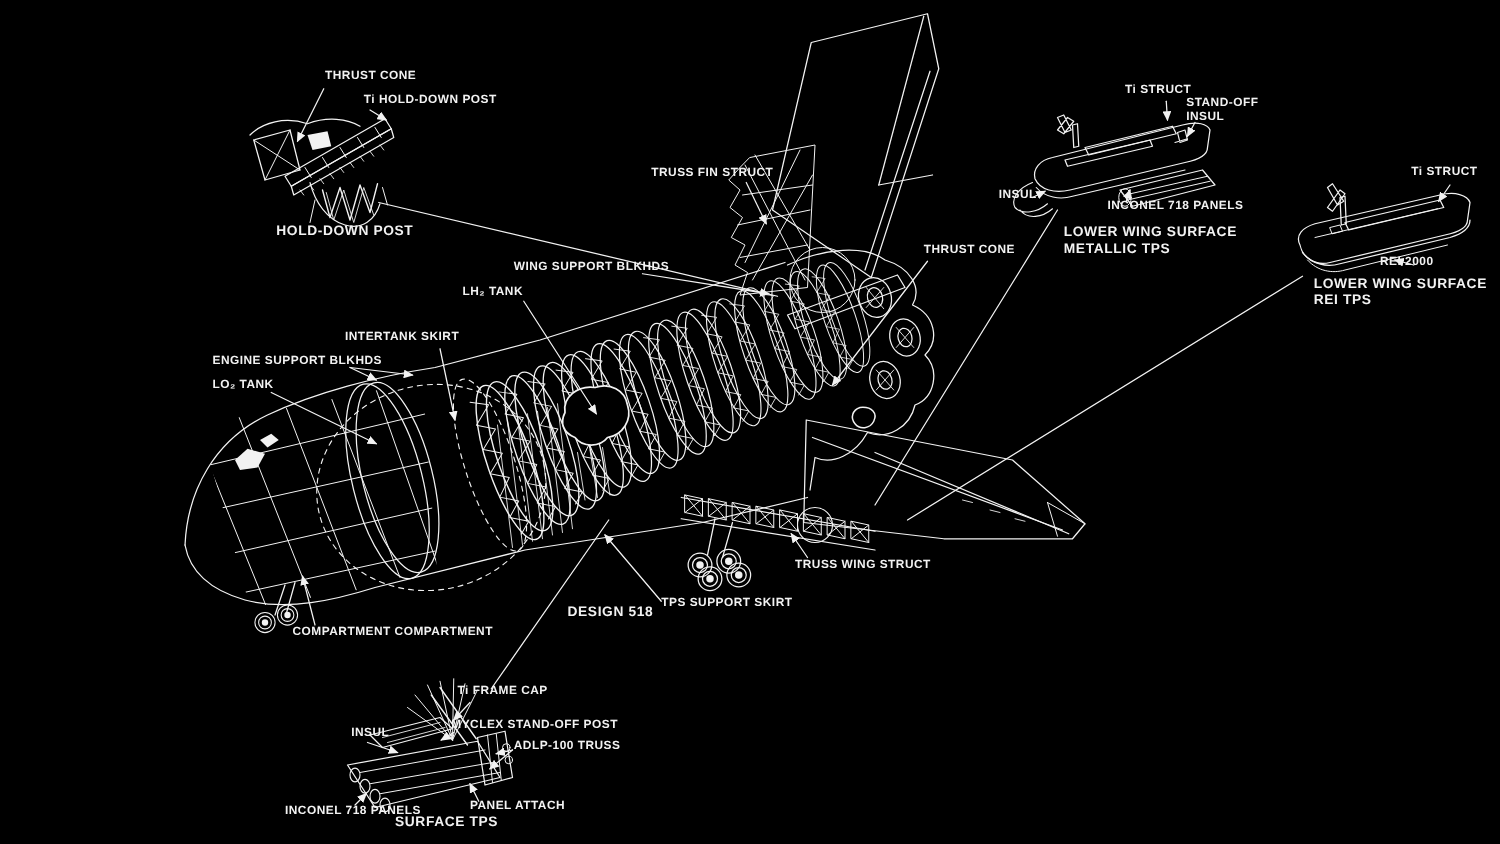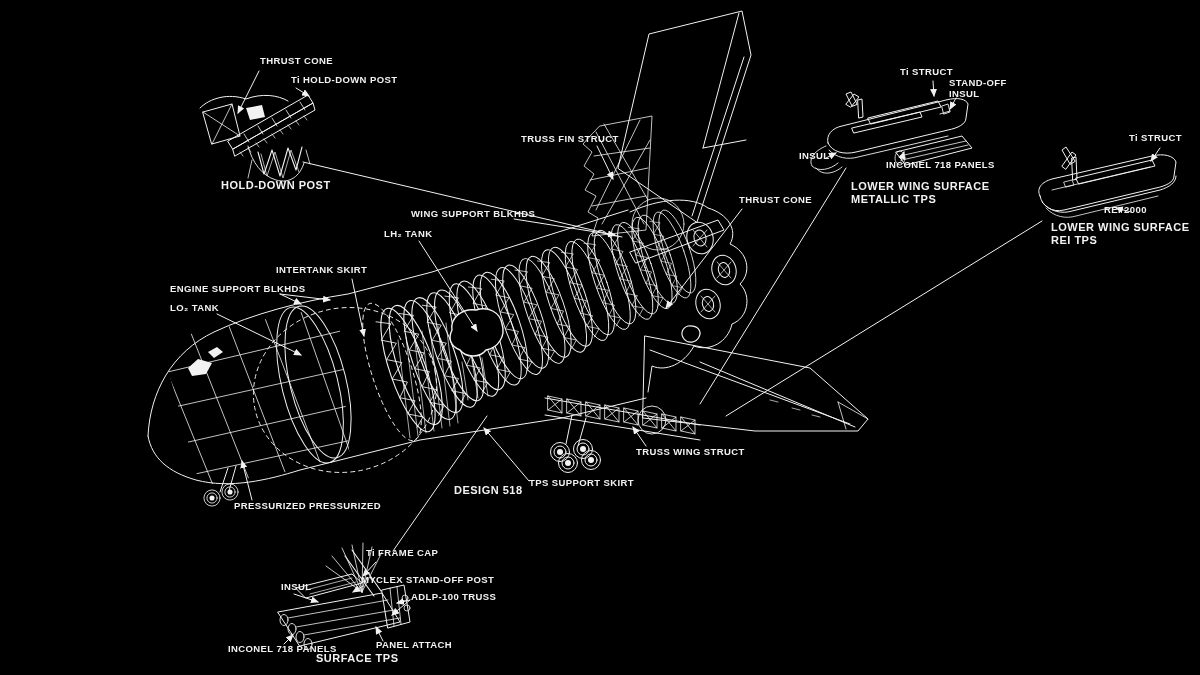--- a/index.html
+++ b/index.html
@@ -260,40 +260,40 @@
     <line x1="1160" y1="148" x2="1151" y2="161" marker-end="url(#ah)"></line>
     <line x1="1131" y1="212" x2="1116" y2="208" marker-end="url(#ah)"></line>
   </g>
 </svg>
 
 <div class="lbl" style="left:260px;top:56px">THRUST CONE</div>
 <div class="lbl" style="left:291px;top:75px">Ti HOLD-DOWN POST</div>
 <div class="cap" style="left:221px;top:179px">HOLD-DOWN POST</div>
 <div class="lbl" style="left:521px;top:134px">TRUSS FIN STRUCT</div>
 <div class="lbl" style="left:411px;top:209px">WING SUPPORT BLKHDS</div>
-<div class="lbl" style="left:384px;top:229px">LH₂ TANK</div>
+<div class="lbl" style="left:370px;top:229px">LH₂ TANK</div>
 <div class="lbl" style="left:276px;top:265px">INTERTANK SKIRT</div>
 <div class="lbl" style="left:170px;top:284px">ENGINE SUPPORT BLKHDS</div>
 <div class="lbl" style="left:170px;top:303px">LO₂ TANK</div>
 <div class="lbl" style="left:739px;top:195px">THRUST CONE</div>
 <div class="lbl" style="left:900px;top:67px">Ti STRUCT</div>
 <div class="lbl" style="left:949px;top:78px">STAND-OFF
 INSUL</div>
 <div class="lbl" style="left:799px;top:151px">INSUL</div>
 <div class="lbl" style="left:886px;top:160px">INCONEL 718 PANELS</div>
 <div class="cap" style="left:851px;top:180px">LOWER WING SURFACE
 METALLIC TPS</div>
 <div class="lbl" style="left:1129px;top:133px">Ti STRUCT</div>
 <div class="lbl" style="left:1104px;top:205px">REI 2000</div>
 <div class="cap" style="left:1051px;top:221px">LOWER WING SURFACE
 REI TPS</div>
 <div class="lbl" style="left:636px;top:447px">TRUSS WING STRUCT</div>
 <div class="lbl" style="left:529px;top:478px">TPS SUPPORT SKIRT</div>
 <div class="cap" style="left:454px;top:484px">DESIGN 518</div>
-<div class="lbl" style="left:234px;top:501px">PRESSURIZED PRESSURIZED</div>
+<div class="lbl" style="left:234px;top:501px">COMPARTMENT COMPARTMENT</div>
 <div class="lbl" style="left:366px;top:548px">Ti FRAME CAP</div>
 <div class="lbl" style="left:361px;top:575px">MYCLEX STAND-OFF POST</div>
 <div class="lbl" style="left:411px;top:592px">ADLP-100 TRUSS</div>
 <div class="lbl" style="left:281px;top:582px">INSUL</div>
 <div class="lbl" style="left:228px;top:644px">INCONEL 718 PANELS</div>
 <div class="lbl" style="left:376px;top:640px">PANEL ATTACH</div>
 <div class="cap" style="left:316px;top:652px">SURFACE TPS</div>
 
 </div>
 

